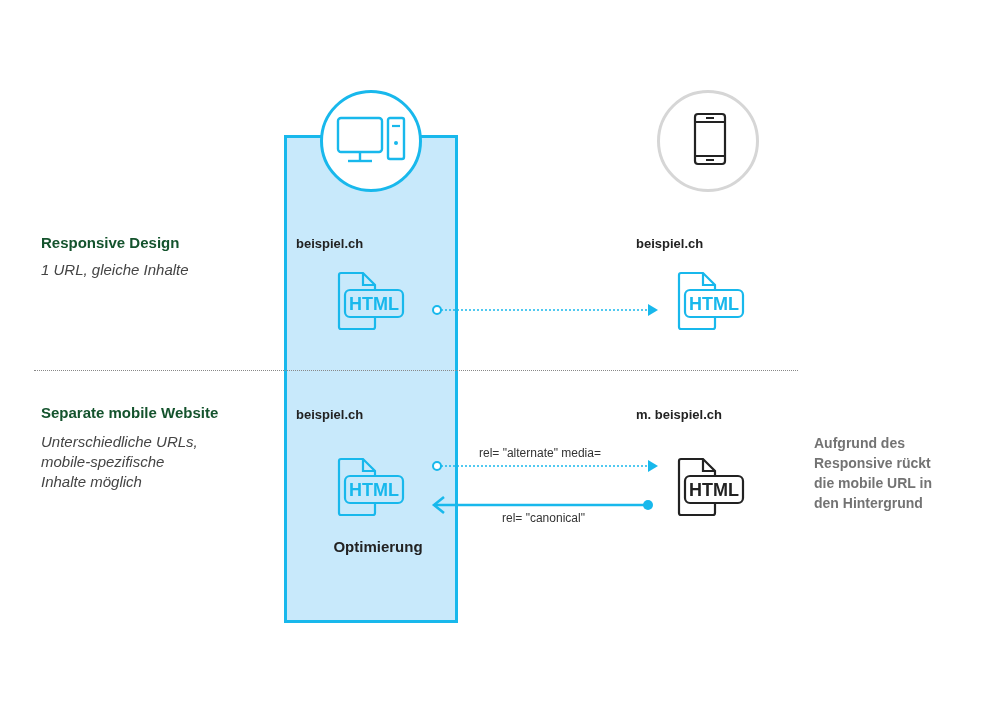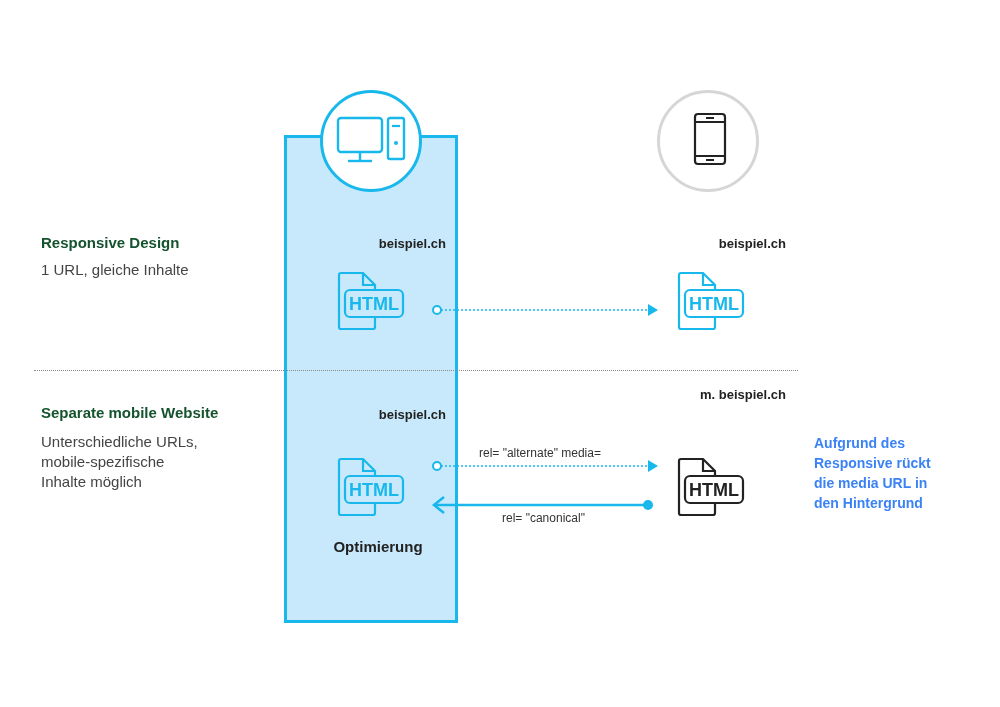--- a/index.html
+++ b/index.html
@@ -3,24 +3,24 @@
 <meta charset="utf-8">
 <style>
   html, body { margin:0; padding:0; background:#ffffff; }
   body { width:1000px; height:707px; position:relative; overflow:hidden; font-family:"Liberation Sans", sans-serif; color:#222; }
   .abs { position:absolute; }
   .desktop-col { left:284px; top:135px; width:174px; height:488px; background:#c8e9fb; border:3px solid #18b8ec; box-sizing:border-box; }
   .circle { width:102px; height:102px; border-radius:50%; background:#fff; box-sizing:border-box; }
   .circle-desktop { left:320px; top:90px; border:3px solid #18b8ec; }
   .circle-mobile { left:657px; top:90px; border:3px solid #d6d6d6; }
   .label-bold { font-size:15px; font-weight:bold; color:#14532d; }
-  .label-light { font-size:15px; color:#444; line-height:20px; }
-  .domain { font-size:13px; font-weight:bold; color:#222; text-align:right; width:150px; }
+  .label-light { font-size:15px; color:#444; line-height:20px;font-style:italic; }
+  .domain { font-size:13px; font-weight:bold; color:#222; text-align:left; width:150px; }
   .divider { left:34px; top:370px; width:764px; height:0; border-top:1px dotted #888; }
-  .note { font-size:14px; font-weight:bold; color:#3b82f6; line-height:20px; }
+  .note { font-size:14px; font-weight:bold; color:#737373; line-height:20px; }
   .rel { font-size:12px; color:#333; }
   .center-note { font-size:15px; font-weight:bold; color:#222; text-align:center; line-height:19px; width:188px; }
   svg.icon { position:absolute; overflow:visible; }
 </style>
 </head>
 <body>
 
 <div class="abs desktop-col"></div>
 
 <div class="abs circle circle-desktop"></div>
@@ -68,21 +68,21 @@
 </svg>
 
 <div class="abs divider"></div>
 
 <div class="abs label-bold" style="left:41px;top:404px">Separate mobile Website</div>
 <div class="abs label-light" style="left:41px;top:432px">Unterschiedliche URLs,</div>
 <div class="abs label-light" style="left:41px;top:452px">mobile-spezifische</div>
 <div class="abs label-light" style="left:41px;top:472px">Inhalte möglich</div>
 
 <div class="abs domain" style="left:296px;top:407px">beispiel.ch</div>
-<div class="abs domain" style="left:636px;top:387px">m. beispiel.ch</div>
+<div class="abs domain" style="left:636px;top:407px">m. beispiel.ch</div>
 
 <svg class="icon" style="left:337px;top:457px" width="70" height="62" viewBox="0 0 70 62">
   <path d="M4 2 H26 L38 14 V19 M4 2 Q2 2 2 4 V56 Q2 58 4 58 H36 Q38 58 38 56 V46" fill="none" stroke="#18b8ec" stroke-width="2.2"></path>
   <path d="M26 2 V14 H38" fill="none" stroke="#18b8ec" stroke-width="2.2"></path>
   <rect x="8" y="19" width="58" height="27" rx="5" fill="none" stroke="#18b8ec" stroke-width="2.2"></rect>
   <text x="37" y="39" text-anchor="middle" font-family="Liberation Sans, sans-serif" font-size="18" font-weight="bold" fill="#18b8ec">HTML</text>
 </svg>
 <svg class="icon" style="left:677px;top:457px" width="70" height="62" viewBox="0 0 70 62">
   <path d="M4 2 H26 L38 14 V19 M4 2 Q2 2 2 4 V56 Q2 58 4 58 H36 Q38 58 38 56 V46" fill="none" stroke="#222" stroke-width="2.2"></path>
   <path d="M26 2 V14 H38" fill="none" stroke="#222" stroke-width="2.2"></path>
@@ -104,15 +104,15 @@
 </svg>
 <div class="abs rel" style="left:502px;top:511px">rel= "canonical"</div>
 
 <div class="abs center-note" style="left:284px;top:537px">
   <div>Optimierung</div>
 </div>
 
 <div class="abs note" style="left:814px;top:433px">
   <div>Aufgrund des</div>
   <div>Responsive rückt</div>
-  <div>die media URL in</div>
+  <div>die mobile URL in</div>
   <div>den Hintergrund</div>
 </div>
 
 </body></html>

